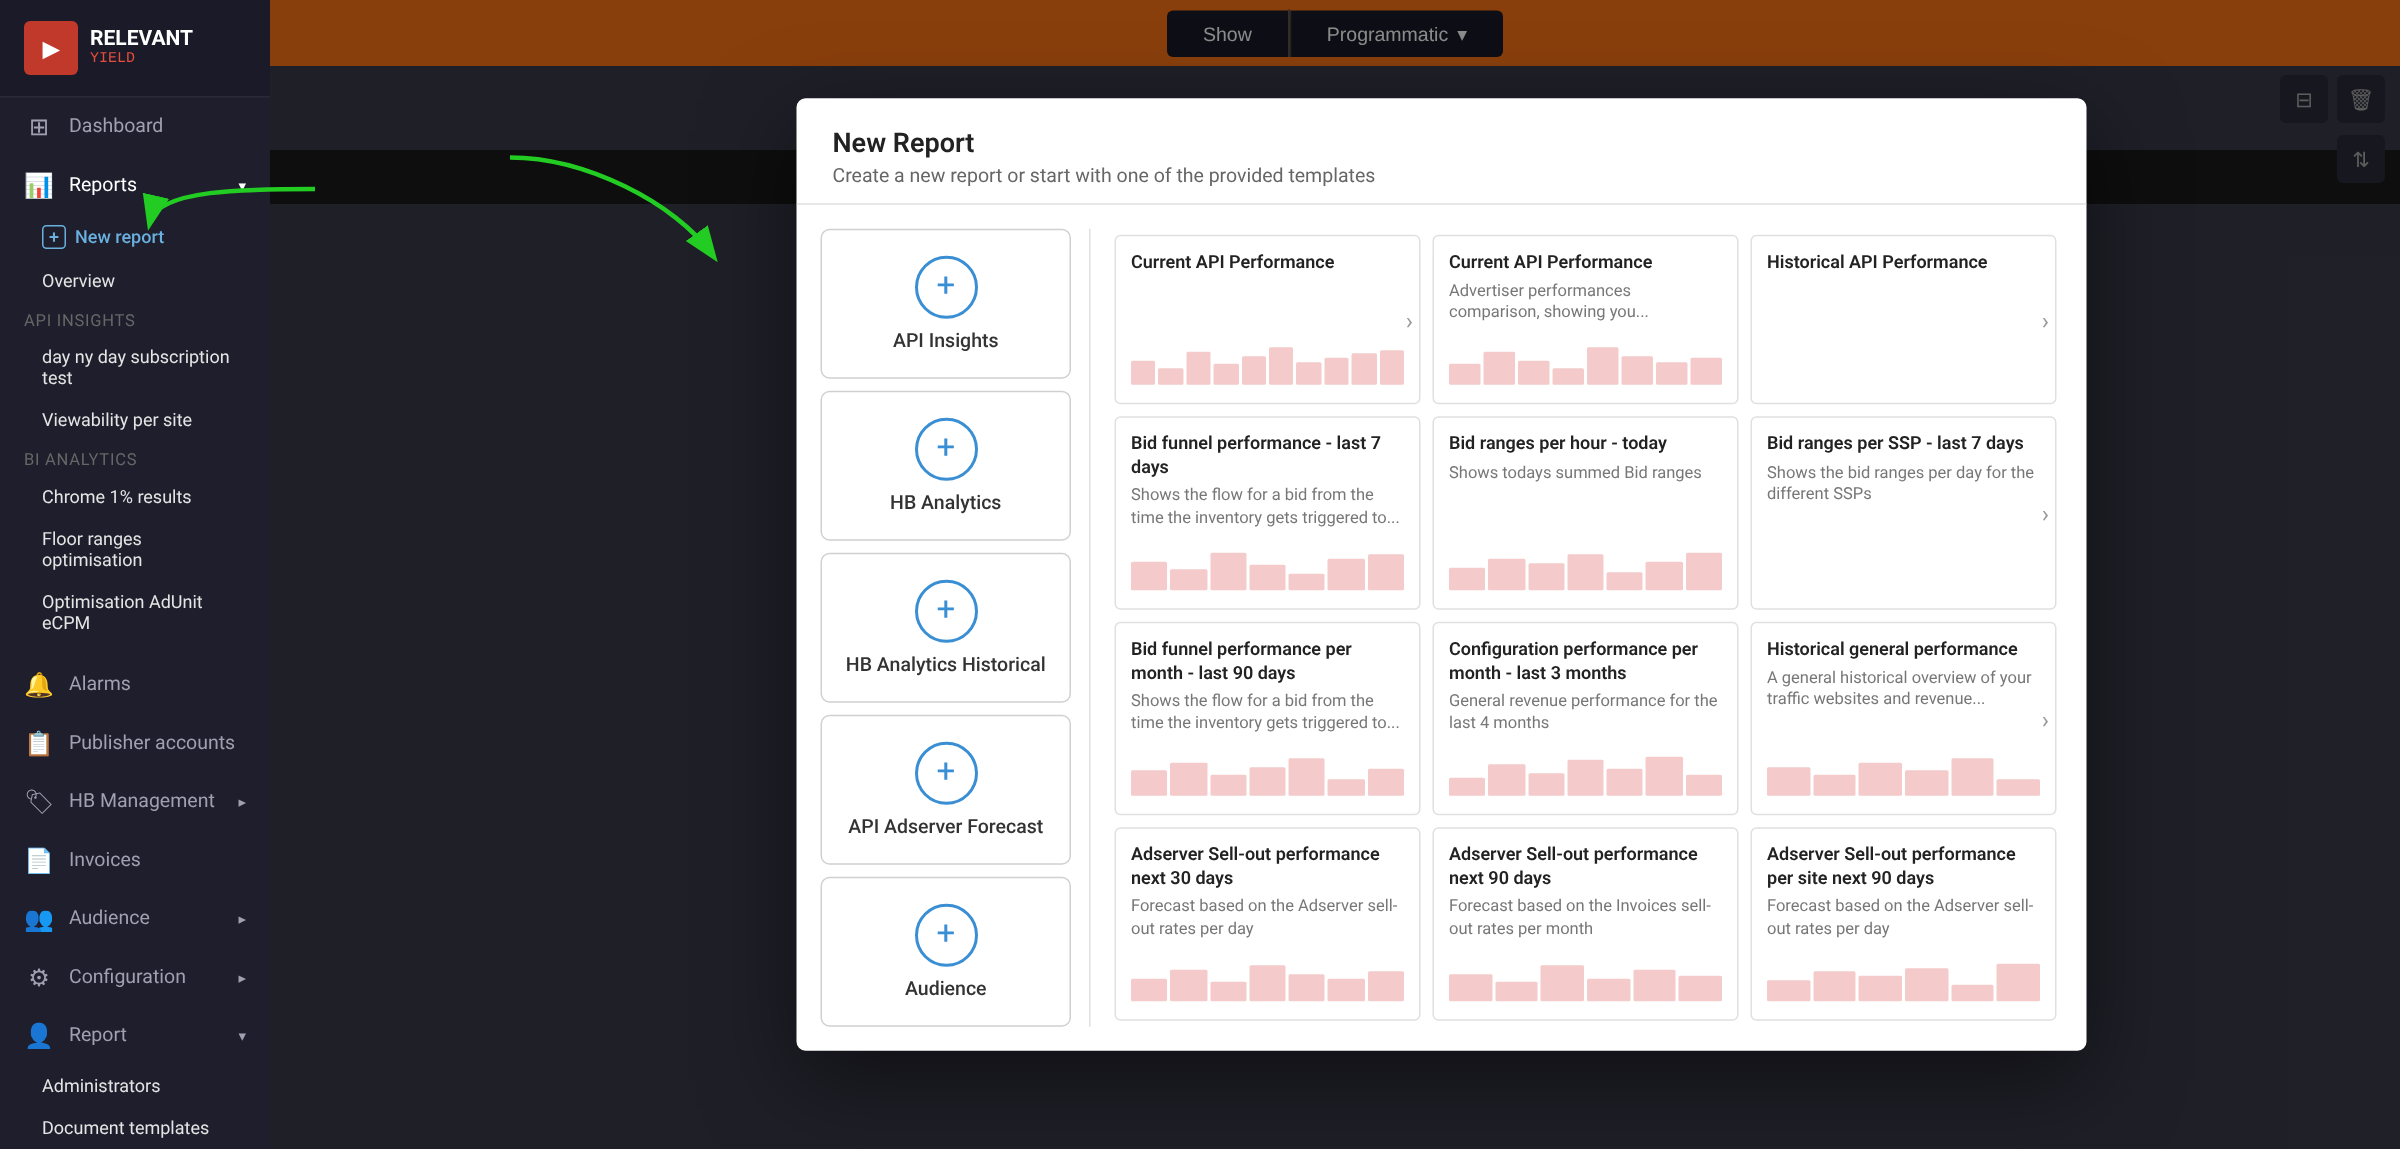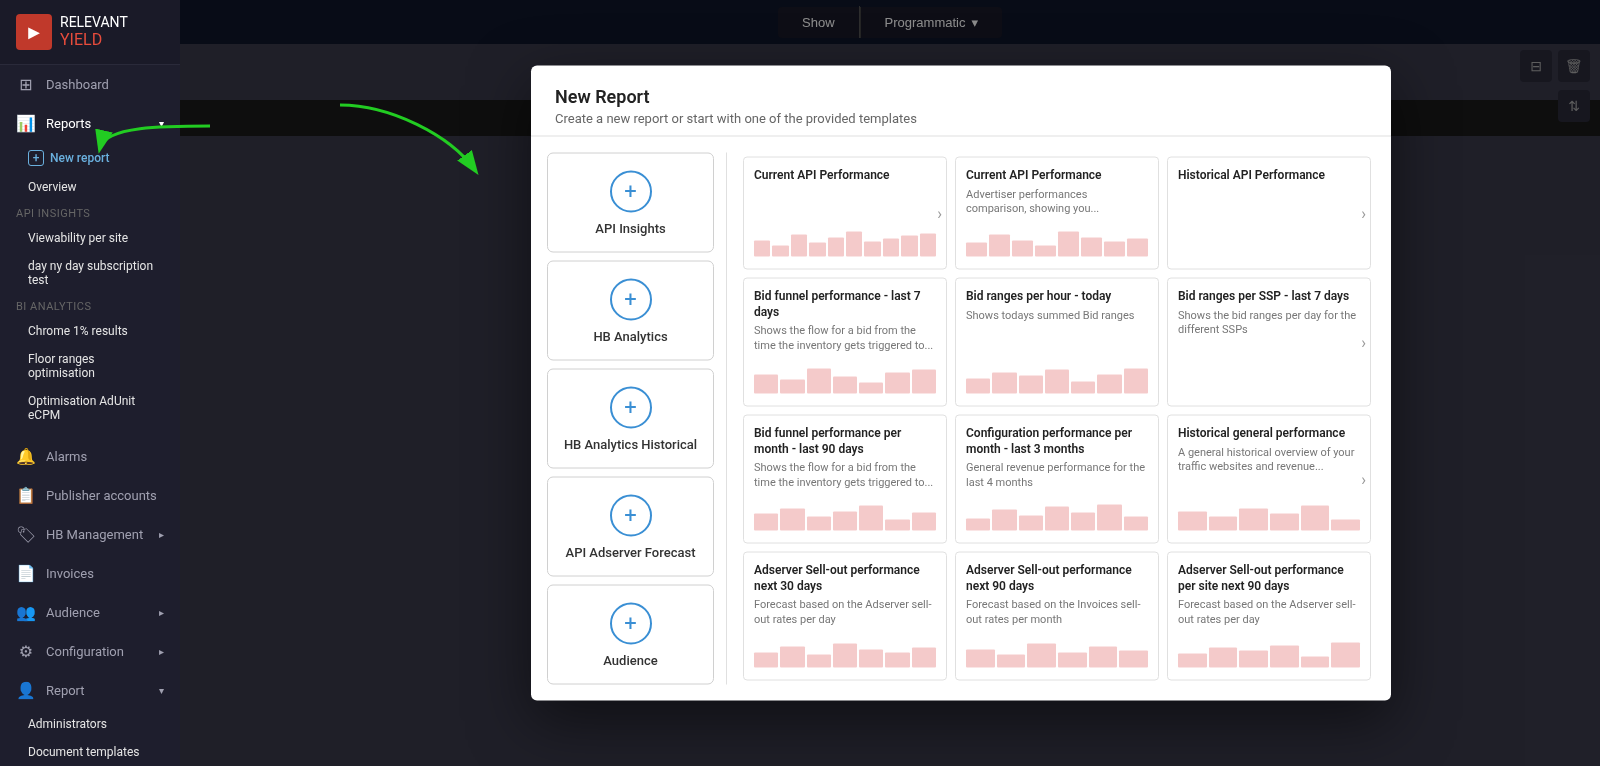--- a/index.html
+++ b/index.html
@@ -30,22 +30,22 @@
       height: 36px;
       background: #c0392b;
       border-radius: 4px;
       display: flex;
       align-items: center;
       justify-content: center;
       font-weight: bold;
       color: white;
       font-size: 14px;
     }
-    .logo-text { color: white; font-size: 14px; font-weight: 400; line-height: 1.1; }
-    .logo-sub { color: #e74c3c; font-size: 16px; }
+    .logo-text { color: white; font-size: 14px; font-weight: 700; line-height: 1.1; }
+    .logo-sub { color: #e74c3c; font-size: 10px; font-family: Liberation Mono, monospace; }
 
     .sidebar-nav-item {
       display: flex;
       align-items: center;
       gap: 10px;
       padding: 10px 16px;
       cursor: pointer;
       font-size: 13px;
       color: #a0a0b0;
       position: relative;
@@ -91,21 +91,21 @@
     
     .main {
       flex: 1;
       background: #3a3a4a;
       position: relative;
       overflow: hidden;
     }
 
     
     .main-topbar {
-      background: #0f172a;
+      background: #f97316;
       height: 44px;
       display: flex;
       align-items: center;
       justify-content: center;
       gap: 0;
     }
     .show-btn {
       background: #1a1a28;
       color: #fff;
       border: none;
@@ -334,24 +334,24 @@
   <div class="sidebar-sub-item new-report">
     <div class="plus-icon">+</div>
     <span>New report</span>
   </div>
   <div class="sidebar-sub-item">
     <span>Overview</span>
   </div>
 
   <div class="sidebar-section-label">API Insights</div>
   <div class="sidebar-sub-item">
+    <span>day ny day subscription test</span>
+  </div>
+  <div class="sidebar-sub-item">
     <span>Viewability per site</span>
-  </div>
-  <div class="sidebar-sub-item">
-    <span>day ny day subscription test</span>
   </div>
 
   <div class="sidebar-section-label">BI Analytics</div>
   <div class="sidebar-sub-item">
     <span>Chrome 1% results</span>
   </div>
   <div class="sidebar-sub-item">
     <span>Floor ranges optimisation</span>
   </div>
   <div class="sidebar-sub-item">

